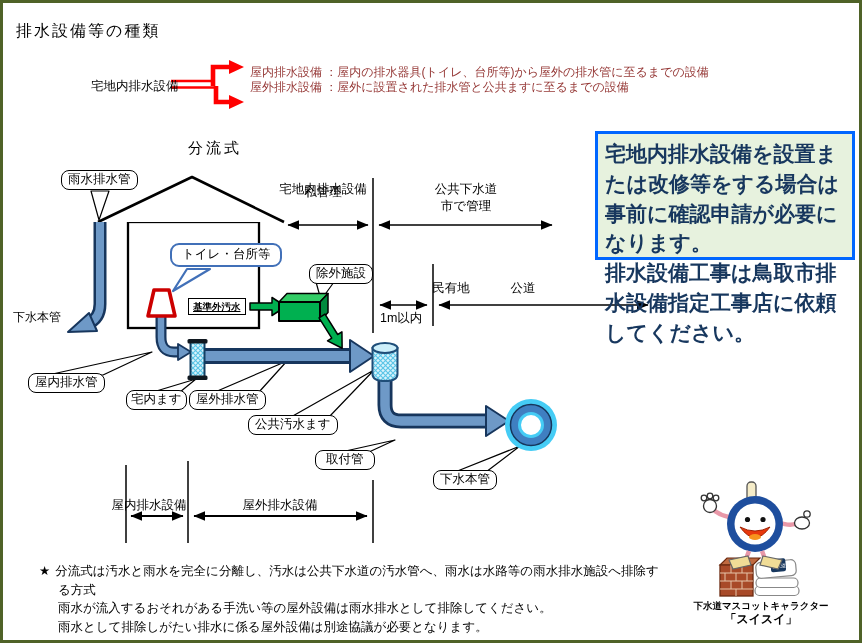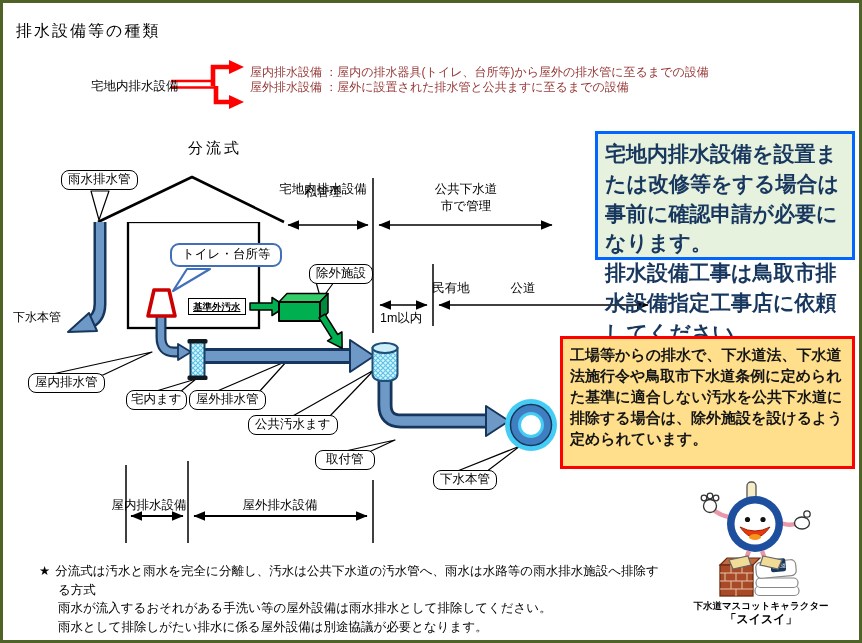--- a/index.html
+++ b/index.html
@@ -211,23 +211,20 @@
   <div class="plain" style="left:377px;top:308px;">1m以内</div>
   <div class="plain ctr" style="left:520px;top:278px;">公道</div>
   <div class="plain ctr" style="left:146px;top:495px;">屋内排水設備</div>
   <div class="plain ctr" style="left:277px;top:495px;">屋外排水設備</div>
 
   <div class="infobox">
     <div>宅地内排水設備を設置または改修等をする場合は事前に確認申請が必要になります。</div>
     <div>排水設備工事は鳥取市排水設備指定工事店に依頼してください。</div>
   </div>
 
-  <div class="warnbox">
-    <div>工場等からの排水で、下水道法、下水道法施行令や鳥取市下水道条例に定められた基準に適合しない汚水を公共下水道に排除する場合は、除外施設を設けるよう定められています。</div>
-  </div>
 
   <div class="footnote">
     <div class="fl1"><span class="star">★</span><span>分流式は汚水と雨水を完全に分離し、汚水は公共下水道の汚水管へ、雨水は水路等の雨水排水施設へ排除する方式</span></div>
     <div class="fl">雨水が流入するおそれがある手洗い等の屋外設備は雨水排水として排除してください。</div>
     <div class="fl">雨水として排除しがたい排水に係る屋外設備は別途協議が必要となります。</div>
   </div>
 
   <div class="abs mcap1">下水道マスコットキャラクター</div>
   <div class="abs mcap2">「スイスイ」</div>
 

